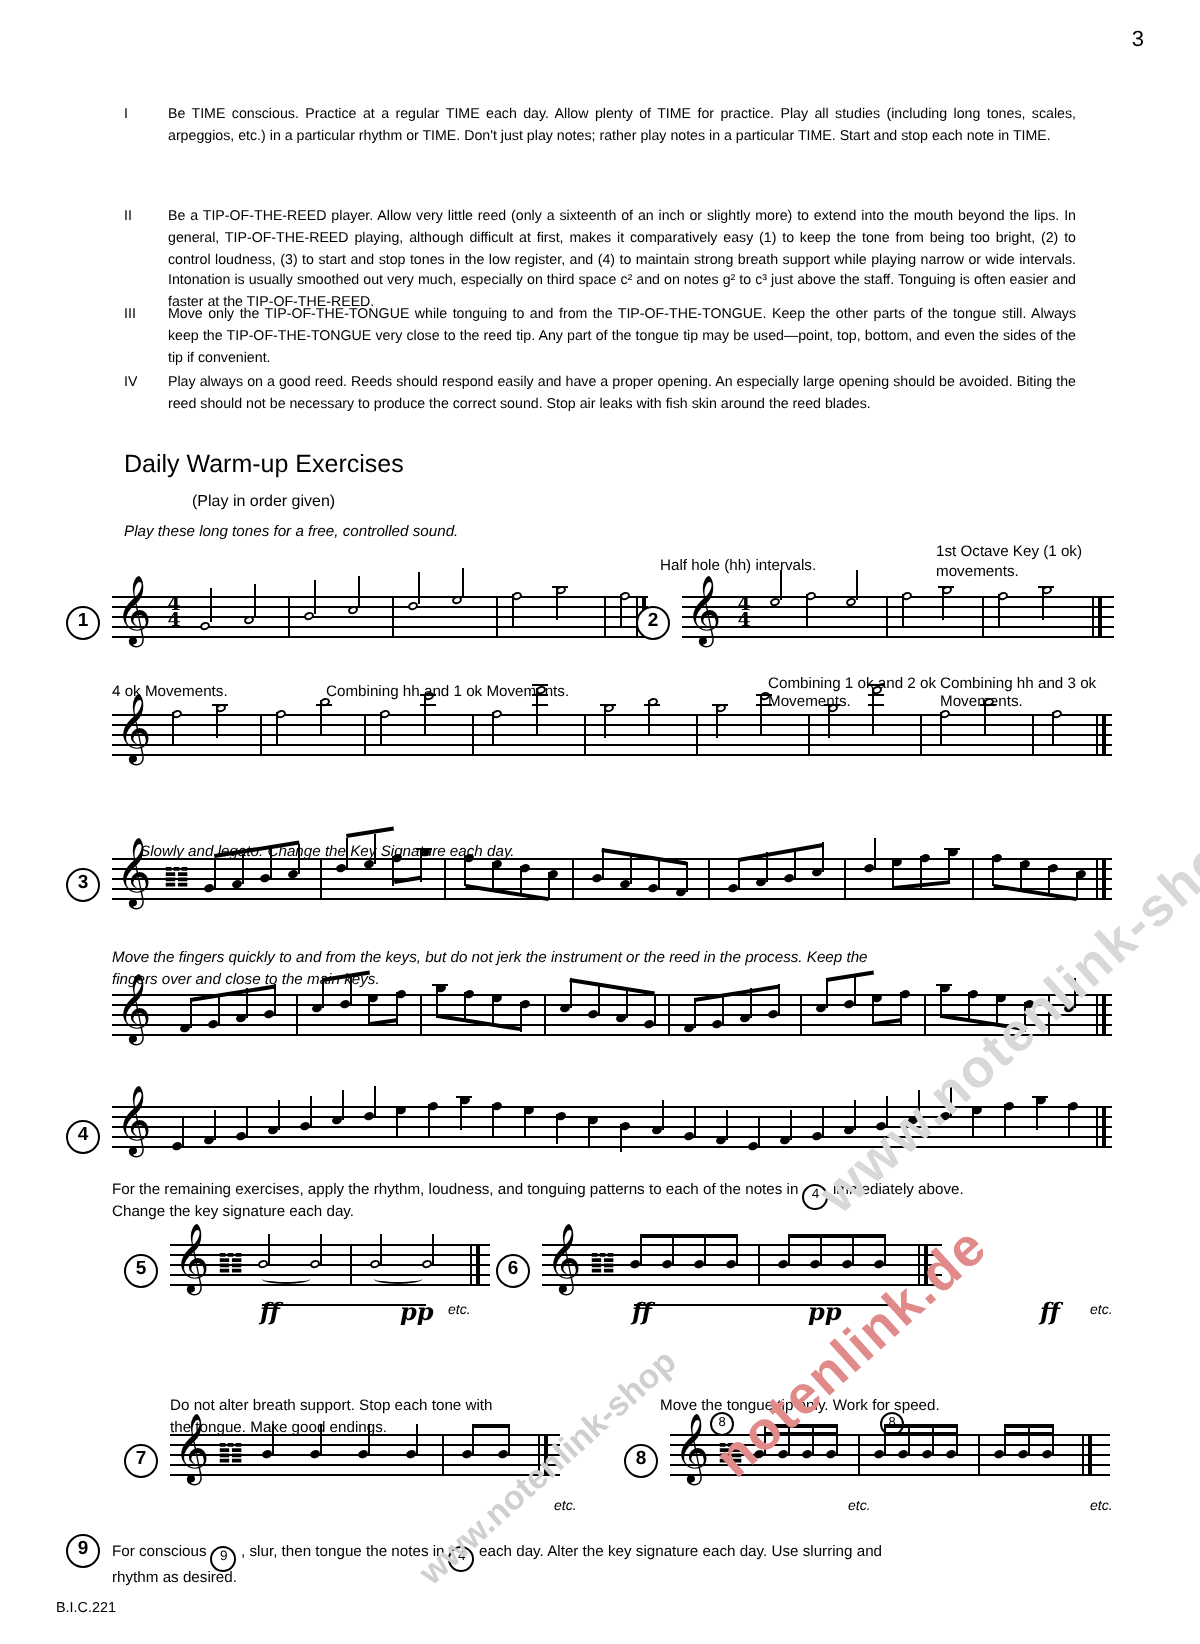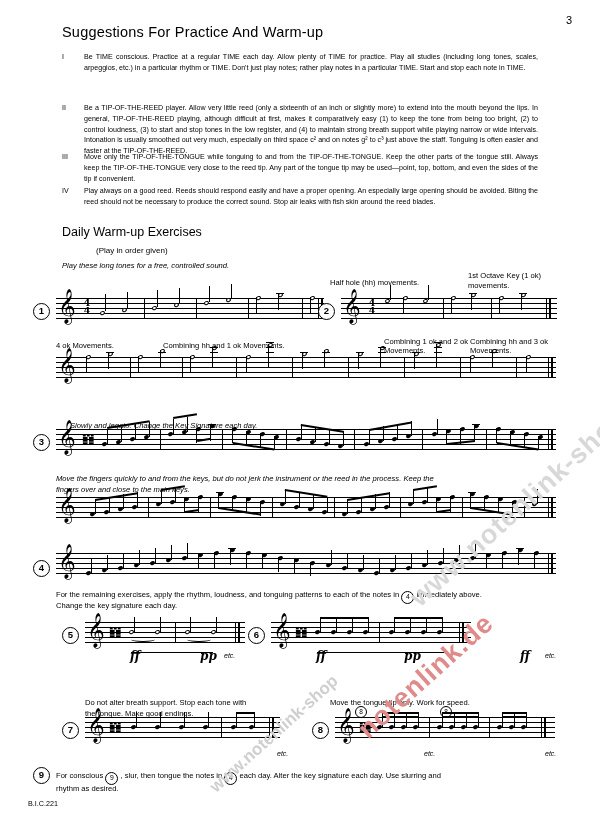--- a/index.html
+++ b/index.html
@@ -253,21 +253,20 @@
     white-space: nowrap;
     pointer-events: none;
   }
 </style>
 </head>
 <body>
 
 <div class="page">
 
   <div class="page-number">3</div>
-  <div class="title-main">Suggestions For Practice And Warm-up</div>
 
   <div class="para" style="left:84px; top:52px; width:454px;">
     <span class="rn">I</span>
     <span>Be TIME conscious.  Practice at a regular TIME each day.  Allow plenty of TIME for practice.  Play all studies (including long tones, scales, arpeggios, etc.) in a particular rhythm or TIME.  Don't just play notes; rather play notes in a particular TIME.  Start and stop each note in TIME.</span>
   </div>
 
   <div class="para" style="left:84px; top:103px; width:454px;">
     <span class="rn">II</span>
     <span>Be a TIP-OF-THE-REED player.  Allow very little reed (only a sixteenth of an inch or slightly more) to extend into the mouth beyond the lips.  In general, TIP-OF-THE-REED playing, although difficult at first, makes it comparatively easy (1) to keep the tone from being too bright, (2) to control loudness, (3) to start and stop tones in the low register, and (4) to maintain strong breath support while playing narrow or wide intervals.  Intonation is usually smoothed out very much, especially on third space c² and on notes g² to c³ just above the staff.  Tonguing is often easier and faster at the TIP-OF-THE-REED.</span>
   </div>
@@ -279,21 +278,21 @@
 
   <div class="para" style="left:84px; top:152px; width:454px;">
     <span class="rn">III</span>
     <span>Move only the TIP-OF-THE-TONGUE while tonguing to and from the TIP-OF-THE-TONGUE.  Keep the other parts of the tongue still.  Always keep the TIP-OF-THE-TONGUE very close to the reed tip.  Any part of the tongue tip may be used—point, top, bottom, and even the sides of the tip if convenient.</span>
   </div>
 
   <div class="subtitle">Daily Warm-up Exercises</div>
   <div class="subtitle-note">(Play in order given)</div>
 
   <div class="instr italic" style="left:62px; top:260px;">Play these long tones for a free, controlled sound.</div>
-  <div class="instr" style="left:330px; top:277px;">Half hole (hh) movements.</div>
+  <div class="instr" style="left:330px; top:277px;">Half hole (hh) intervals.</div>
   <div class="instr" style="left:468px; top:270px;">1st Octave Key  (1 ok)</div>
   <div class="instr" style="left:468px; top:280px;">movements.</div>
 
   <div class="exnum" style="left:33px; top:303px;">1</div>
 
   <div class="sys" style="left:56px; top:298px; width:268px; height:24px;">
     <div class="staff">
       <div class="ln"></div>
         <div class="ln"></div>
         <div class="ln"></div>

